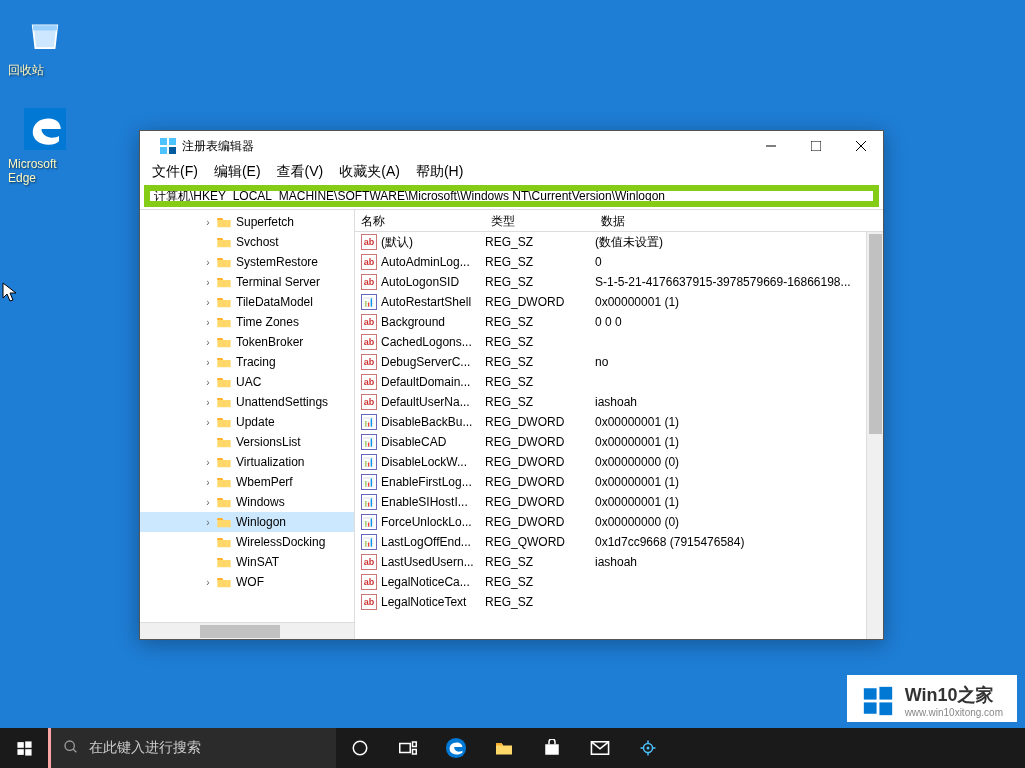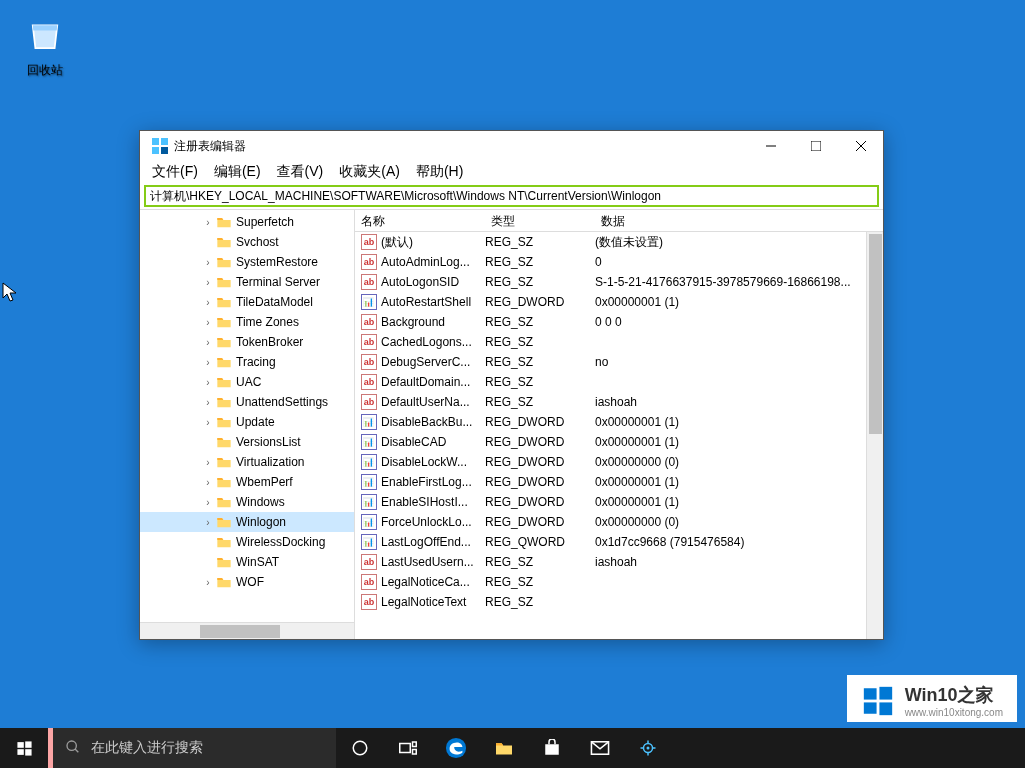--- a/index.html
+++ b/index.html
@@ -1,35 +1,35 @@
 <!DOCTYPE html>
 <html><head>
 <meta charset="utf-8">
 <style>
 * { margin: 0; padding: 0; box-sizing: border-box; font-family: "Microsoft YaHei", "Segoe UI", Tahoma, sans-serif; }
 html, body { width: 1025px; height: 768px; overflow: hidden; }
 .desktop { width: 100%; height: 100%; background: #1e7dd5; position: relative; }
 
 
-.desk-icon { position: absolute; width: 74px; text-align: center; color: #000000; font-size: 12px; cursor: pointer; }
+.desk-icon { position: absolute; width: 74px; color: #fef9c3; font-size: 12px; cursor: pointer; }
 .desk-icon .ico { width: 48px; height: 48px; margin: 0 auto 4px; display: flex; align-items: center; justify-content: center; }
 .desk-icon .lbl { text-shadow: 1px 1px 2px rgba(0,0,0,.6); }
 
 
 .regwin { position: absolute; left: 139px; top: 130px; width: 745px; height: 510px; background: #fff; border: 1px solid #555; display: flex; flex-direction: column; box-shadow: 0 4px 20px rgba(0,0,0,.3); }
-.titlebar { height: 30px; background: #fff; display: flex; align-items: center; padding: 0 0 0 12px; font-size: 12px; }
+.titlebar { height: 30px; background: #fff; display: flex; align-items: center; padding: 0 0 0 20px; font-size: 12px; }
 .titlebar .appicon { width: 16px; height: 16px; margin-right: 6px; display: flex; align-items: center; justify-content: center; }
 .titlebar .title { flex: 1; }
 .winbtns { display: flex; }
 .winbtn { width: 45px; height: 30px; display: flex; align-items: center; justify-content: center; cursor: pointer; }
 
 .menubar { height: 22px; display: flex; align-items: center; padding: 0 4px; font-size: 14px; background: #fff; }
 .menuitem { padding: 2px 8px; cursor: pointer; }
 
-.addrbar { height: 22px; border: 2px solid #84cc16; margin: 2px 4px; display: flex; align-items: center; padding: 0 4px; font-size: 12px; background: #fff; overflow: hidden; white-space: nowrap; }
+.addrbar { height: 22px; border: 6px solid #84cc16; margin: 2px 4px; display: flex; align-items: center; padding: 0 4px; font-size: 12px; background: #fff; overflow: hidden; white-space: nowrap; }
 
 .panes { flex: 1; display: flex; border-top: 1px solid #ddd; min-height: 0; }
 
 .treepane { width: 215px; border-right: 1px solid #ddd; overflow: hidden; position: relative; font-size: 12px; background: #fff; }
 .treeinner { padding: 2px 0; }
 .tnode { display: flex; align-items: center; height: 20px; padding-left: 62px; white-space: nowrap; cursor: pointer; }
 .tnode .expander { width: 12px; text-align: center; color: #666; font-size: 10px; }
 .tnode .folder { width: 16px; height: 14px; margin: 0 4px 0 2px; }
 .tnode.selected { background: #cce8ff; }
 .tnode .name { overflow: hidden; text-overflow: clip; }
@@ -51,21 +51,21 @@
 .lrow .ico.dw::after { content: "📊"; font-size: 9px; }
 .lrow .vname { width: 104px; overflow: hidden; white-space: nowrap; text-overflow: ellipsis; }
 .lrow .vtype { width: 110px; overflow: hidden; white-space: nowrap; }
 .lrow .vdata { flex: 1; overflow: hidden; white-space: nowrap; text-overflow: ellipsis; padding-right: 6px;}
 .listpane .vscroll { position: absolute; top: 22px; right: 0; bottom: 0; width: 17px; background: #f0f0f0; border-left: 1px solid #ddd; }
 .listpane .vscroll .thumb { position: absolute; top: 2px; left: 2px; width: 13px; height: 200px; background: #c1c1c1; }
 
 
 .taskbar { position: absolute; bottom: 0; left: 0; right: 0; height: 40px; background: #1a1a1a; display: flex; align-items: center; }
 .tbtn { width: 48px; height: 40px; display: flex; align-items: center; justify-content: center; cursor: pointer; color: #fff; }
-.searchbox { flex: 0 0 288px; height: 40px; background: #2b2b2b; display: flex; align-items: center; padding: 0 12px; color: #ccc; font-size: 14px; cursor: text; border-left: 5px solid #fca5a5; }
+.searchbox { flex: 0 0 288px; height: 40px; background: #2b2b2b; display: flex; align-items: center; padding: 0 12px; color: #ccc; font-size: 14px; cursor: text; border-left: 3px solid #fca5a5; }
 .searchbox .sicon { margin-right: 10px; opacity: .7; }
 .tray { margin-left: auto; display: flex; align-items: center; padding-right: 8px; }
 
 .folder-svg { width: 16px; height: 14px; }
 
 
 .watermark { position: absolute; right: 8px; bottom: 46px; background: #ffffff; padding: 8px 14px 4px; font-size: 18px; font-weight: bold; color: #333; display:flex; align-items:center; gap:10px;justify-content:space-between;}
 .watermark .sub { font-size: 10px; color: #888; display:block; font-weight:normal;}
 .cursor { position: absolute; left: 2px; top: 282px; pointer-events: none; }
 </style>
@@ -75,20 +75,29 @@
 <div class="desktop">
 
   <div class="desk-icon" style="top:10px;left:8px">
     <div class="ico">
         <svg width="42" height="42" viewBox="0 0 24 24">
           <path fill="#cce7ff" stroke="#fff" d="M5 7h14l-1.5 13h-11z"></path>
           <path fill="#9bd1ff" d="M5 7h14l-.3 3H5.3z"></path>
         </svg>
       </div>
     <div class="lbl">回收站</div>
+  </div>
+  <div class="desk-icon" style="top:105px;left:8px">
+    <div class="ico">
+        <svg width="42" height="42" viewBox="0 0 24 24">
+          <rect width="24" height="24" fill="#0078d4"></rect>
+          <path fill="#fff" d="M5 14c0-5 4-8 9-8 5 0 7 3 7 6H10c0 3 3 5 6 5 2 0 3-.5 4-1v3c-1 1-3 2-6 2-5 0-9-3-9-7z"></path>
+        </svg>
+      </div>
+    <div class="lbl">Microsoft Edge</div>
   </div>
 
   <svg class="cursor" width="16" height="22" viewBox="0 0 16 22">
       <path fill="#fff" stroke="#000" d="M1 1l0 15 4-4 3 7 3-1-3-7 6 0z"></path>
     </svg>
 
   <div class="regwin">
     <div class="titlebar">
       <div class="appicon">
           <svg width="16" height="16">

